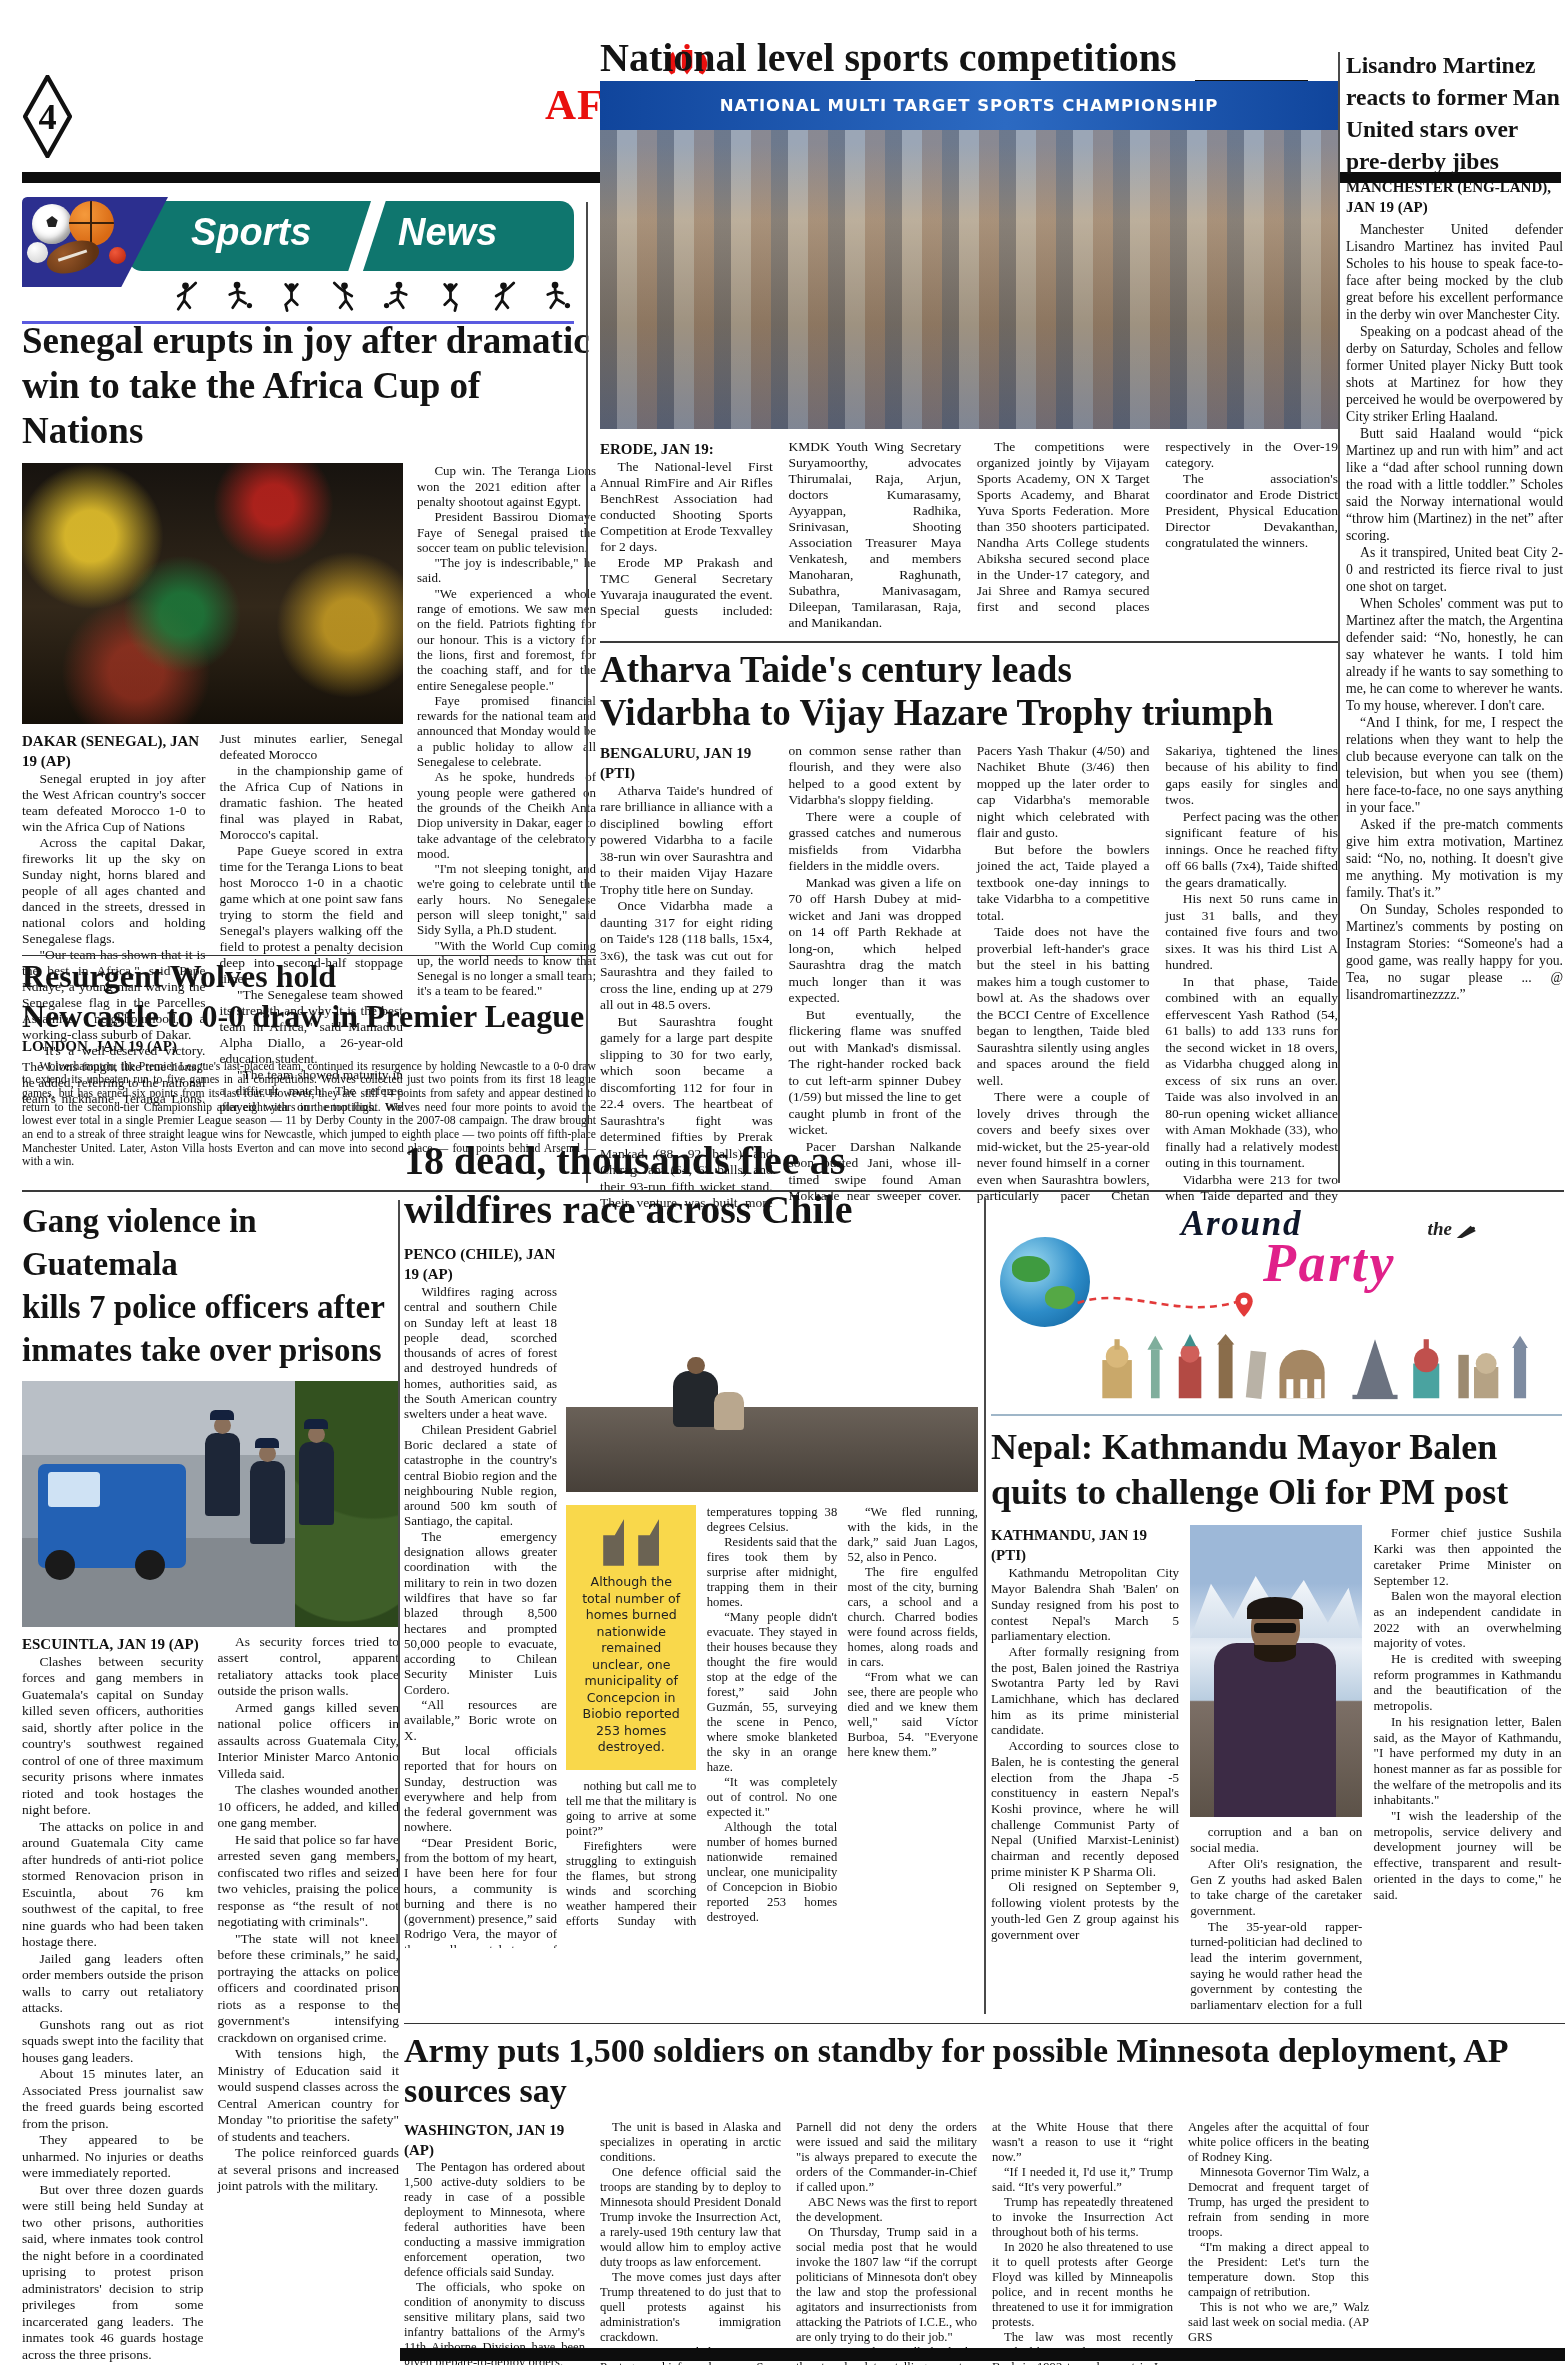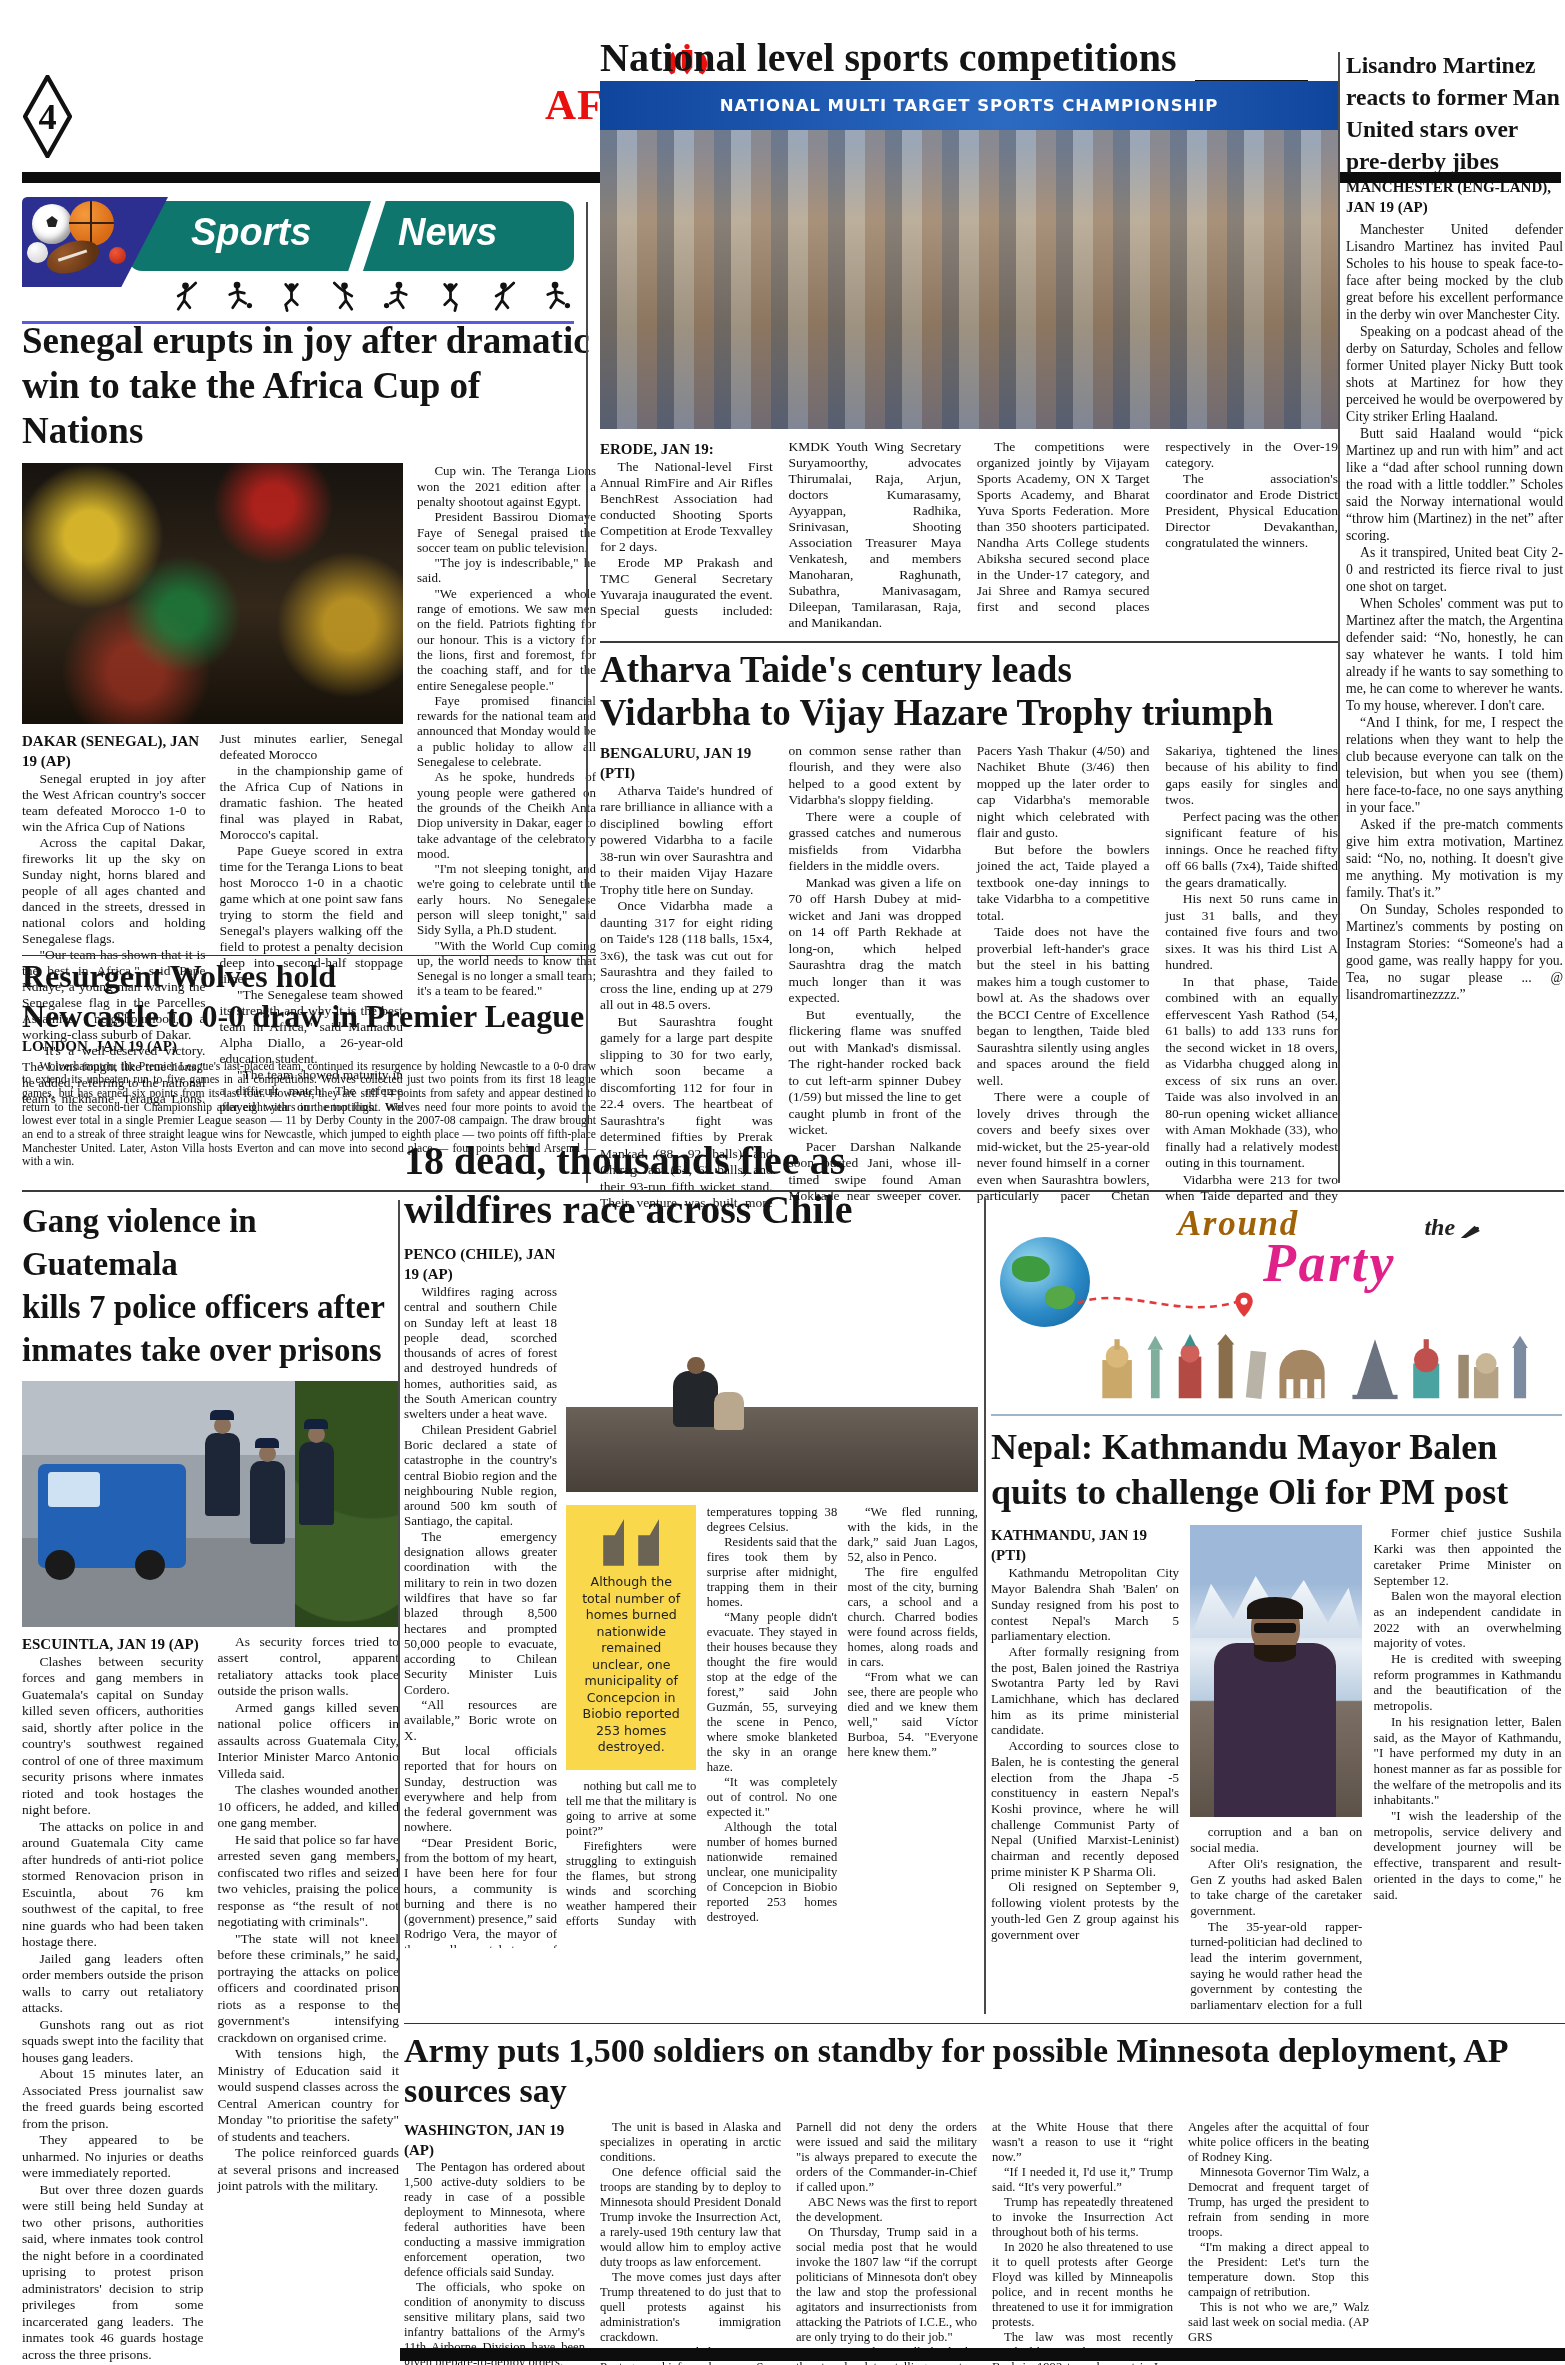--- a/index.html
+++ b/index.html
@@ -132,22 +132,22 @@
   .pq-mark i:first-child{left:0;} .pq-mark i:last-child{right:0;}
   
   .nepal-block{left:991px;top:1197px;width:571px;}
   .atw{position:relative;height:219px;}
   .globe{position:absolute;left:8.7px;top:40px;width:90px;height:90px;border-radius:50%;
     background:radial-gradient(circle at 34% 32%,#9fdcf2,#2d8cc8 55%,#0c5d98);}
   .globe::before{content:"";position:absolute;left:12px;top:19px;width:38px;height:26px;background:#3f9b40;border-radius:45% 60% 50% 50%;}
   .globe::after{content:"";position:absolute;left:45px;top:49px;width:30px;height:22.6px;background:#55a845;border-radius:55% 45% 60% 50%;}
   .atw-route{position:absolute;left:83px;top:80px;width:191px;height:52px;}
   .atw-words{position:absolute;left:130px;top:7px;width:417px;text-align:center;}
-  .atw-w1{font-style:italic;font-weight:bold;font-size:35px;color:#a16207;letter-spacing:1.7px;}
-  .atw-w2{font-style:italic;font-weight:bold;font-size:24px;color:#222;margin-left:122px;display:inline-block;}
+  .atw-w1{font-style:italic;font-weight:bold;font-size:35px;color:#0f172a;letter-spacing:1.7px;}
+  .atw-w2{font-style:italic;font-weight:bold;font-size:19px;color:#222;margin-left:122px;display:inline-block;}
   .atw-w3{display:block;font-style:italic;font-weight:bold;font-size:54px;color:#e0218a;margin-top:-12px;letter-spacing:2.6px;}
   .landmarks{position:absolute;left:104px;top:137px;width:461px;height:66px;}
   .atw-base{position:absolute;left:0;bottom:0;width:100%;height:1.7px;background:#9fb6c8;}
   .art-nepal{position:absolute;left:0;top:228px;width:571px;}
   .art-nepal h2{font-size:36px;line-height:45px;}
   .nepal-body{display:flex;gap:11.3px;margin-top:10.4px;height:484px;overflow:hidden;
               font-size:13px;line-height:15.7px;}
   .nepal-c1,.nepal-c3{width:188px;}
   .nepal-mid{width:172px;}
   .ph-nepal{width:172px;height:292px;position:relative;overflow:hidden;

